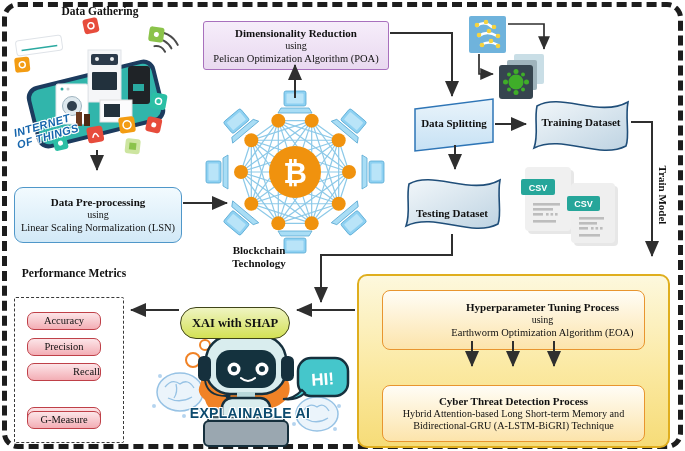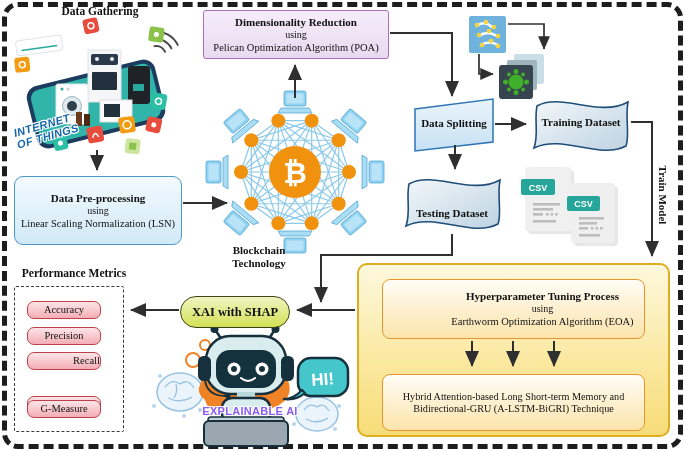--- a/index.html
+++ b/index.html
@@ -4,40 +4,40 @@
 <style>
   html,body{margin:0;padding:0;background:#fff;}
   .canvas{position:relative;width:685px;height:451px;background:#ffffff;overflow:hidden;
           font-family:"Liberation Serif", serif;color:#111;}
   .frame{position:absolute;left:2px;top:2px;right:2px;bottom:2px;border:5px dashed #1d1d1d;border-radius:16px;pointer-events:none;}
   .abs{position:absolute;}
   .ctr{display:flex;flex-direction:column;align-items:center;justify-content:center;text-align:center;}
   .b{font-weight:bold;}
   .t11{font-size:11px;line-height:13px;}
   .t10{font-size:10px;line-height:12px;}
-  .box{box-sizing:border-box;}
-  .preproc{left:14px;top:176px;width:168px;height:69px;border:1.5px solid #4f97c9;border-radius:9px;
+  .box{box-sizing:border-box;margin-top:11px;}
+  .preproc{left:14px;top:176px;width:168px;height:56px;border:1.5px solid #4f97c9;border-radius:9px;
            background:linear-gradient(180deg,#f2fafe 0%,#d2e9f7 100%);}
   .dimred{left:203px;top:10px;width:186px;height:49px;border:1.5px solid #a870bd;border-radius:3px;
           background:linear-gradient(180deg,#f6edfa 0%,#e9d9f0 100%);}
   .yellowbox{left:357px;top:263px;width:313px;height:174px;border:2px solid #dfae1e;border-radius:10px;
              background:linear-gradient(180deg,#fdf8dd 0%,#fbe9a2 55%,#f6dc78 100%);}
   .innerbox{border:1.5px solid #e8952f;border-radius:8px;background:linear-gradient(180deg,#fffdf6 0%,#fce4ab 100%);}
   .tuning{left:382px;top:279px;width:263px;height:60px;}
   .detect{left:382px;top:374px;width:263px;height:57px;}
   .xaibox{left:180px;top:296px;width:110px;height:32px;border:1.8px solid #3f4418;border-radius:16px;
           background:linear-gradient(180deg,#eff4c2 0%,#d3e155 100%);font-size:12.5px;}
   .dashedbox{left:14px;top:286px;width:110px;height:146px;border:1.6px dashed #3a3a3a;border-radius:2px;}
   .metric{left:27px;width:74px;height:18px;border:1.4px solid #bf4048;border-radius:7px;
           background:linear-gradient(180deg,#fce5e8 0%,#f3aeb5 100%);font-size:10.5px;line-height:16px;text-align:center;}
   .flaglabel{font-weight:bold;font-size:11px;text-align:center;}
   .iotlabel{transform:rotate(-16deg);font-family:"Liberation Sans",sans-serif;font-style:italic;font-weight:bold;
             font-size:11px;line-height:12px;color:#1766ad;letter-spacing:.4px;
             text-shadow:-1px -1px 0 #fff,1px -1px 0 #fff,-1px 1px 0 #fff,1px 1px 0 #fff;}
-  .caption{font-family:"Liberation Sans",sans-serif;font-weight:800;font-size:11px;color:#8b5cf6;letter-spacing:.3px;
+  .caption{font-family:"Liberation Sans",sans-serif;font-weight:800;font-size:14px;color:#0c4a6e;letter-spacing:.3px;
            text-shadow:-1px -1px 0 #fff,1px -1px 0 #fff,-1px 1px 0 #fff,1px 1px 0 #fff;}
   .trainmodel{left:622px;top:188px;width:80px;height:14px;transform:rotate(90deg);font-weight:bold;font-size:11px;text-align:center;}
   svg{display:block;}
   .lay1{z-index:1;} .lay2{position:relative;z-index:2;} .lay3{z-index:3;pointer-events:none;} .lay4{z-index:4;}
 </style>
 </head>
 <body>
 
 <div class="canvas">
 
@@ -381,20 +381,21 @@
 
     <div class="abs trainmodel">Train Model</div>
 
     <div class="abs box yellowbox"></div>
     <div class="abs box ctr innerbox tuning" style="padding-left:58px;">
       <div class="b t11">Hyperparameter Tuning Process</div>
       <div class="t10">using</div>
       <div class="t11" style="font-size:10.5px;">Earthworm Optimization Algorithm (EOA)</div>
     </div>
     <div class="abs box ctr innerbox detect">
+      <div class="b t11">Cyber Threat Detection Process</div>
       <div class="t10" style="font-size:10.2px;">Hybrid Attention-based Long Short-term Memory and</div>
       <div class="t10" style="font-size:10.2px;">Bidirectional-GRU (A-LSTM-BiGRI) Technique</div>
     </div>
 
     <div class="abs b" style="left:18px;top:267px;width:112px;text-align:center;font-size:11.5px;">Performance Metrics</div>
     <div class="abs box dashedbox"></div>
     <div class="abs box metric" style="top:301px;">Accuracy</div>
     <div class="abs box metric" style="top:327px;">Precision</div>
     <div class="abs box metric" style="top:352px;padding-left:45px;">Recall</div>
     <div class="abs box metric" style="top:396px;">F-Means</div>

